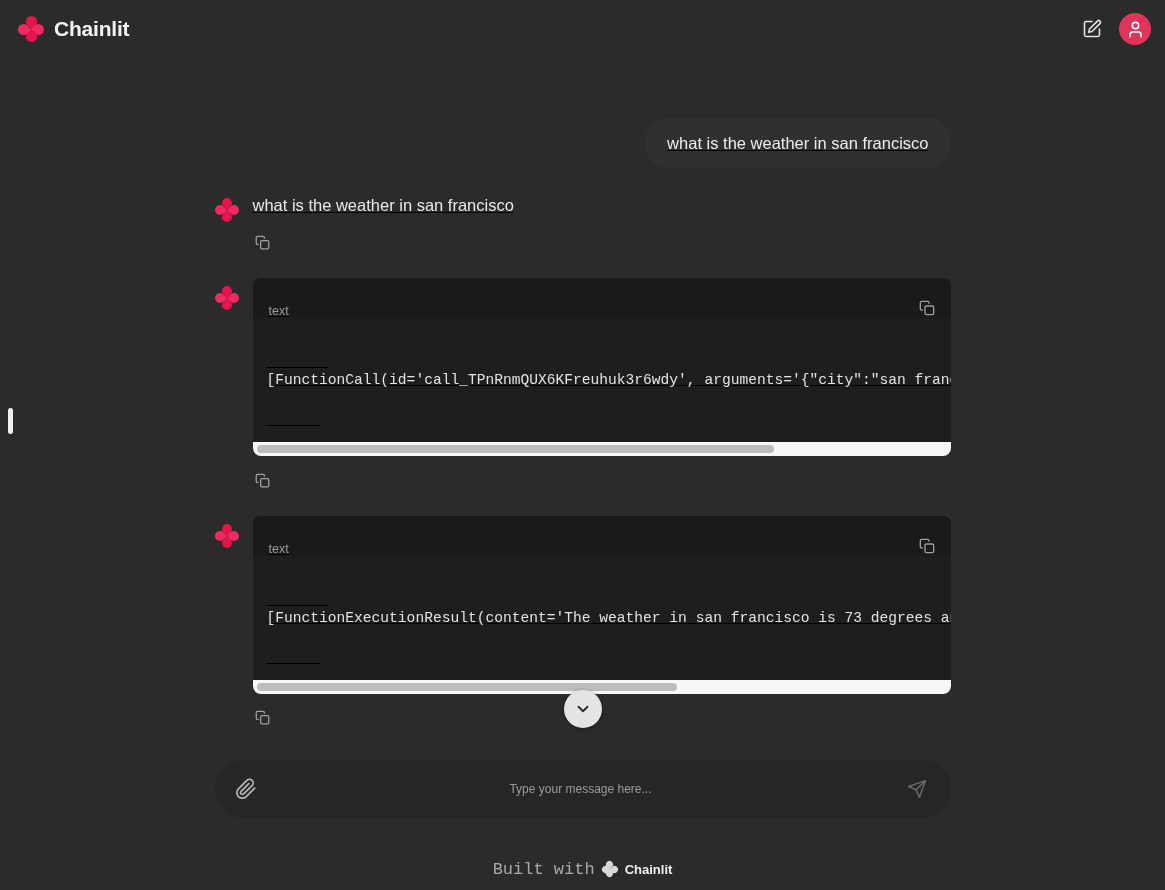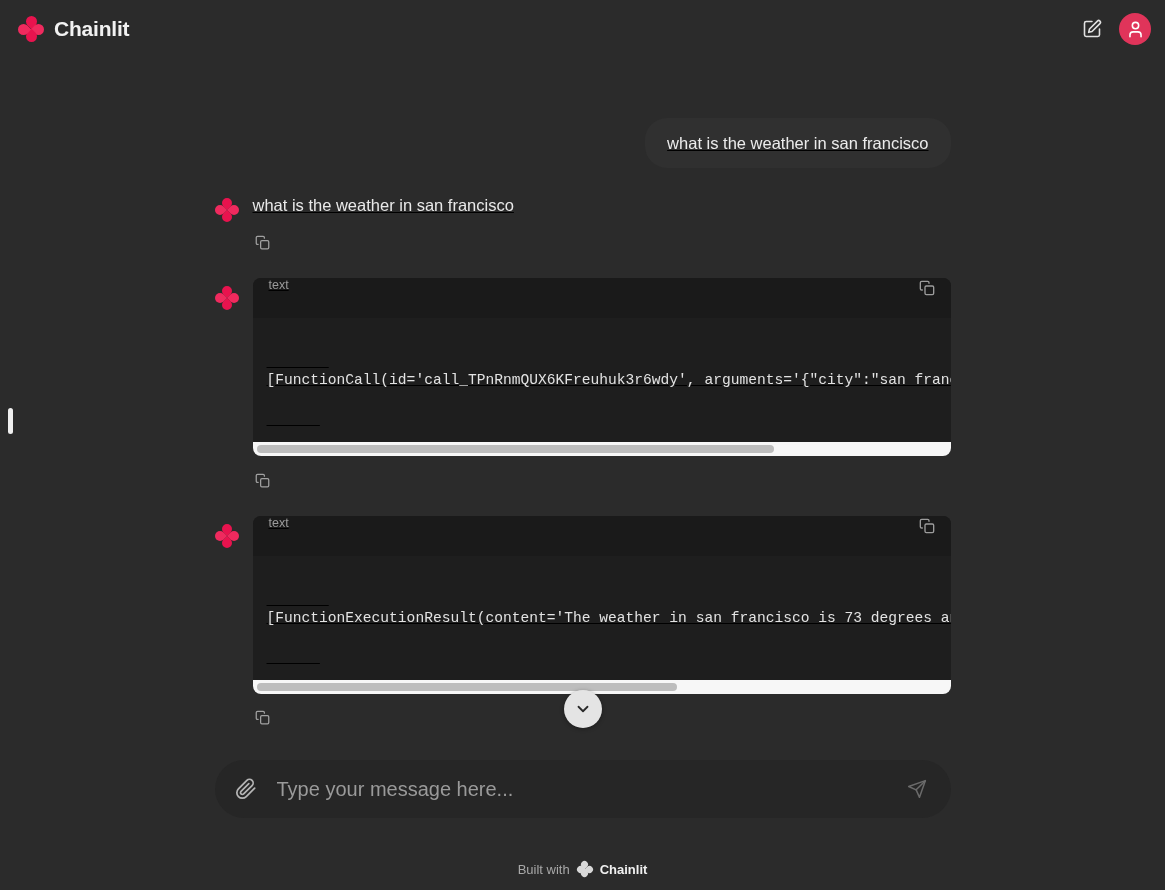--- a/index.html
+++ b/index.html
@@ -161,21 +161,21 @@
   
   .code-block {
     background: #1e1e1e;
     border-radius: 8px;
     overflow: hidden;
     margin-top: 2px;
   }
   .code-head {
     height: 40px;
     display: flex;
-    align-items: flex-start;
+    align-items: flex-end;
     justify-content: space-between;
     padding: 0 14px 0 16px;
     background: #1a1a1a;
   }
   .code-lang {
     color: #9b9b9b;
     font-size: 12.5px;
     font-family: "Liberation Sans", sans-serif;
   }
   .code-body {
@@ -239,41 +239,42 @@
     width: 30px; height: 30px;
     display: flex; align-items: center; justify-content: center;
     cursor: pointer;
   }
   .composer-input {
     flex: 1 1 auto;
     background: transparent;
     border: none;
     outline: none;
     color: #84cc16;
-    font-size: 20px;
+    font-size: 12px;
     font-family: "Liberation Sans", sans-serif;
     padding: 0 6px;
+    text-align: center;
   }
   .composer-input::placeholder { color: #9a9a9a; }
   .send-btn {
     width: 32px; height: 32px;
     display: flex; align-items: center; justify-content: center;
     cursor: pointer;
   }
 
   
   .footer {
     flex: 0 0 auto;
     height: 42px;
     display: flex;
     align-items: center;
     justify-content: center;
     gap: 7px;
   }
-  .footer-text { color: #a8a8a8; font-size: 13px; }
+  .footer-text { color: #a8a8a8; font-size: 17px; font-family: Liberation Mono, monospace; }
   .footer-brand { color: #f0f0f0; font-size: 13px; font-weight: bold; }
   .footer-logo { width: 16px; height: 16px; position: relative; }
   .footer-logo span {
     position: absolute; width: 7px; height: 7px;
     background: #d8d8d8; border-radius: 50% 50% 50% 0;
   }
   .footer-logo .p-top { top:0; left:4.5px; transform: rotate(-45deg); }
   .footer-logo .p-right { top:4.5px; right:0; transform: rotate(45deg); }
   .footer-logo .p-bottom { bottom:0; left:4.5px; transform: rotate(135deg); }
   .footer-logo .p-left { top:4.5px; left:0; transform: rotate(-135deg); }

